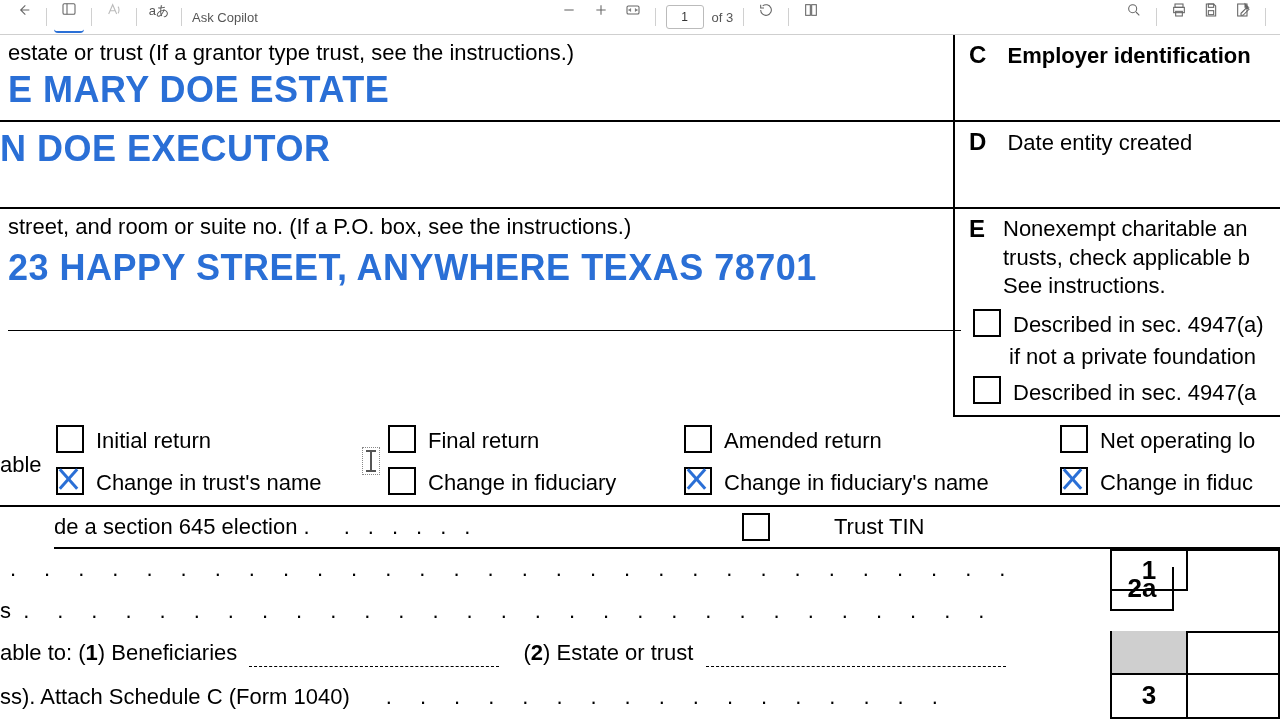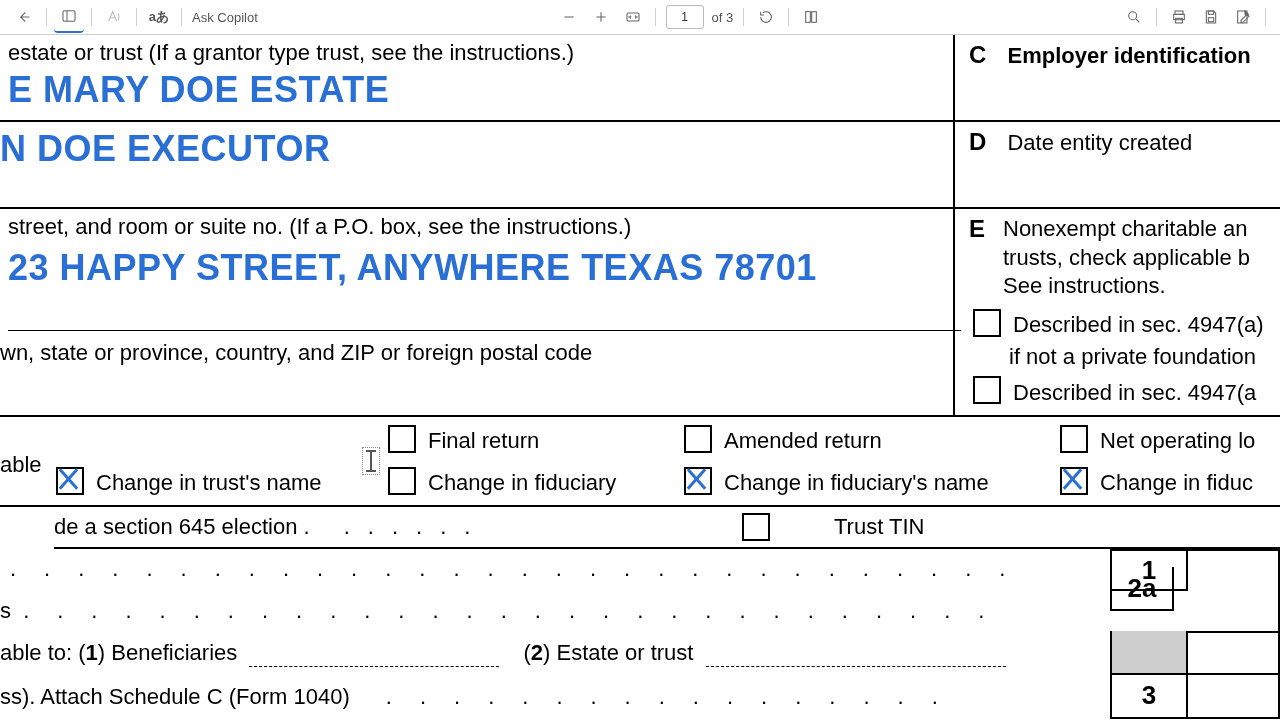--- a/index.html
+++ b/index.html
@@ -1,18 +1,18 @@
 <!DOCTYPE html>
 <html><head>
 <meta charset="utf-8">
 <style>
   html,body{margin:0;padding:0;width:1280px;height:720px;overflow:hidden;font-family:Arial,Helvetica,sans-serif;background:#fff;color:#000;}
   
   .toolbar{height:34px;border-bottom:1px solid #cfcfcf;display:flex;align-items:center;font-size:13px;color:#555;user-select:none;}
-  .tb-btn{width:30px;height:30px;display:flex;align-items:center;justify-content:center;border-radius:4px;margin:0 1px;font-weight:bold;}
+  .tb-btn{width:30px;height:30px;display:flex;justify-content:center;border-radius:4px;margin:0 1px;}
   .tb-btn svg{width:16px;height:16px;stroke:#666;fill:none;stroke-width:1.6;}
   .tb-btn.tabbed{border-bottom:2px solid #2a6fd6;}
   .tb-btn.dim svg{stroke:#bbb;}
   .tb-sep{width:1px;height:18px;background:#d0d0d0;margin:0 6px;}
   .tb-text{padding:0 4px;color:#555;}
   .tb-spacer{flex:1;}
   .page-input{width:32px;height:20px;border:1px solid #bbb;border-radius:3px;text-align:center;font-size:12px;margin:0 4px;color:#333;}
   .tb-group{display:flex;align-items:center;}
   .tb-left{padding-left:8px;}
   .tb-right{padding-right:8px;}
@@ -187,27 +187,28 @@
       <span class="cb"></span>
       <span class="lbl">Described in sec. 4947(a)</span>
     </div>
     <div class="lbl" style="margin:4px 0 0 40px">if not a private foundation</div>
     <div class="cb-line" style="position:relative;margin:8px 0 0 4px;">
       <span class="cb"></span>
       <span class="lbl">Described in sec. 4947(a</span>
     </div>
   </div>
 
-  <div class="cell b-bottom" style="left:0;top:296px;width:953px;height:86px;padding:8px 0 0 0;">
-    <div class="lbl">wn, state or province, country, and ZIP or foreign postal code</div>
-  </div>
 
   <div class="cell b-bottom" style="left:0;top:382px;width:1280px;height:90px;">
     <span class="lbl" style="position:absolute;left:0;top:34px">able</span>
 
+    <div class="cb-line" style="left:56px;top:10px">
+        <span class="cb"></span>
+        <span>Initial return</span>
+      </div>
     <div class="cb-line" style="left:388px;top:10px">
         <span class="cb"></span>
         <span>Final return</span>
       </div>
     <div class="cb-line" style="left:684px;top:10px">
         <span class="cb"></span>
         <span>Amended return</span>
       </div>
     <div class="cb-line" style="left:1060px;top:10px">
         <span class="cb"></span>

